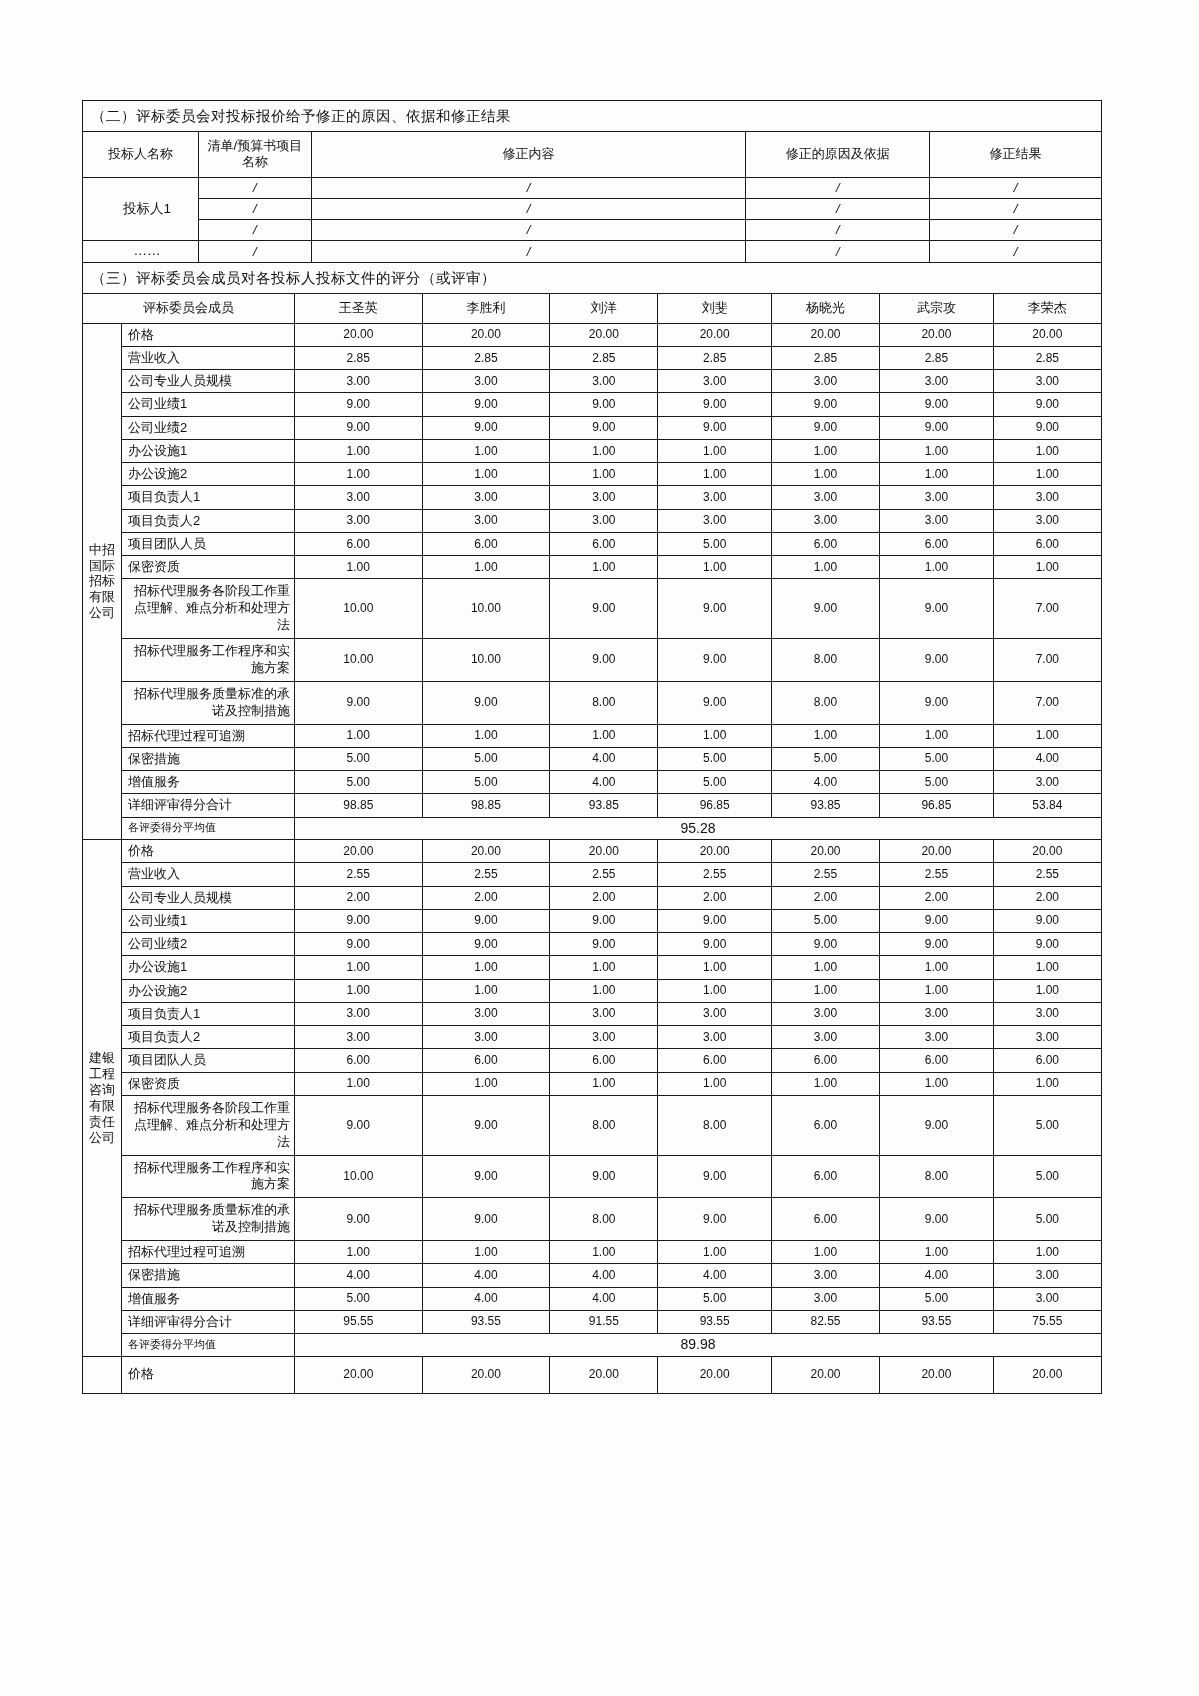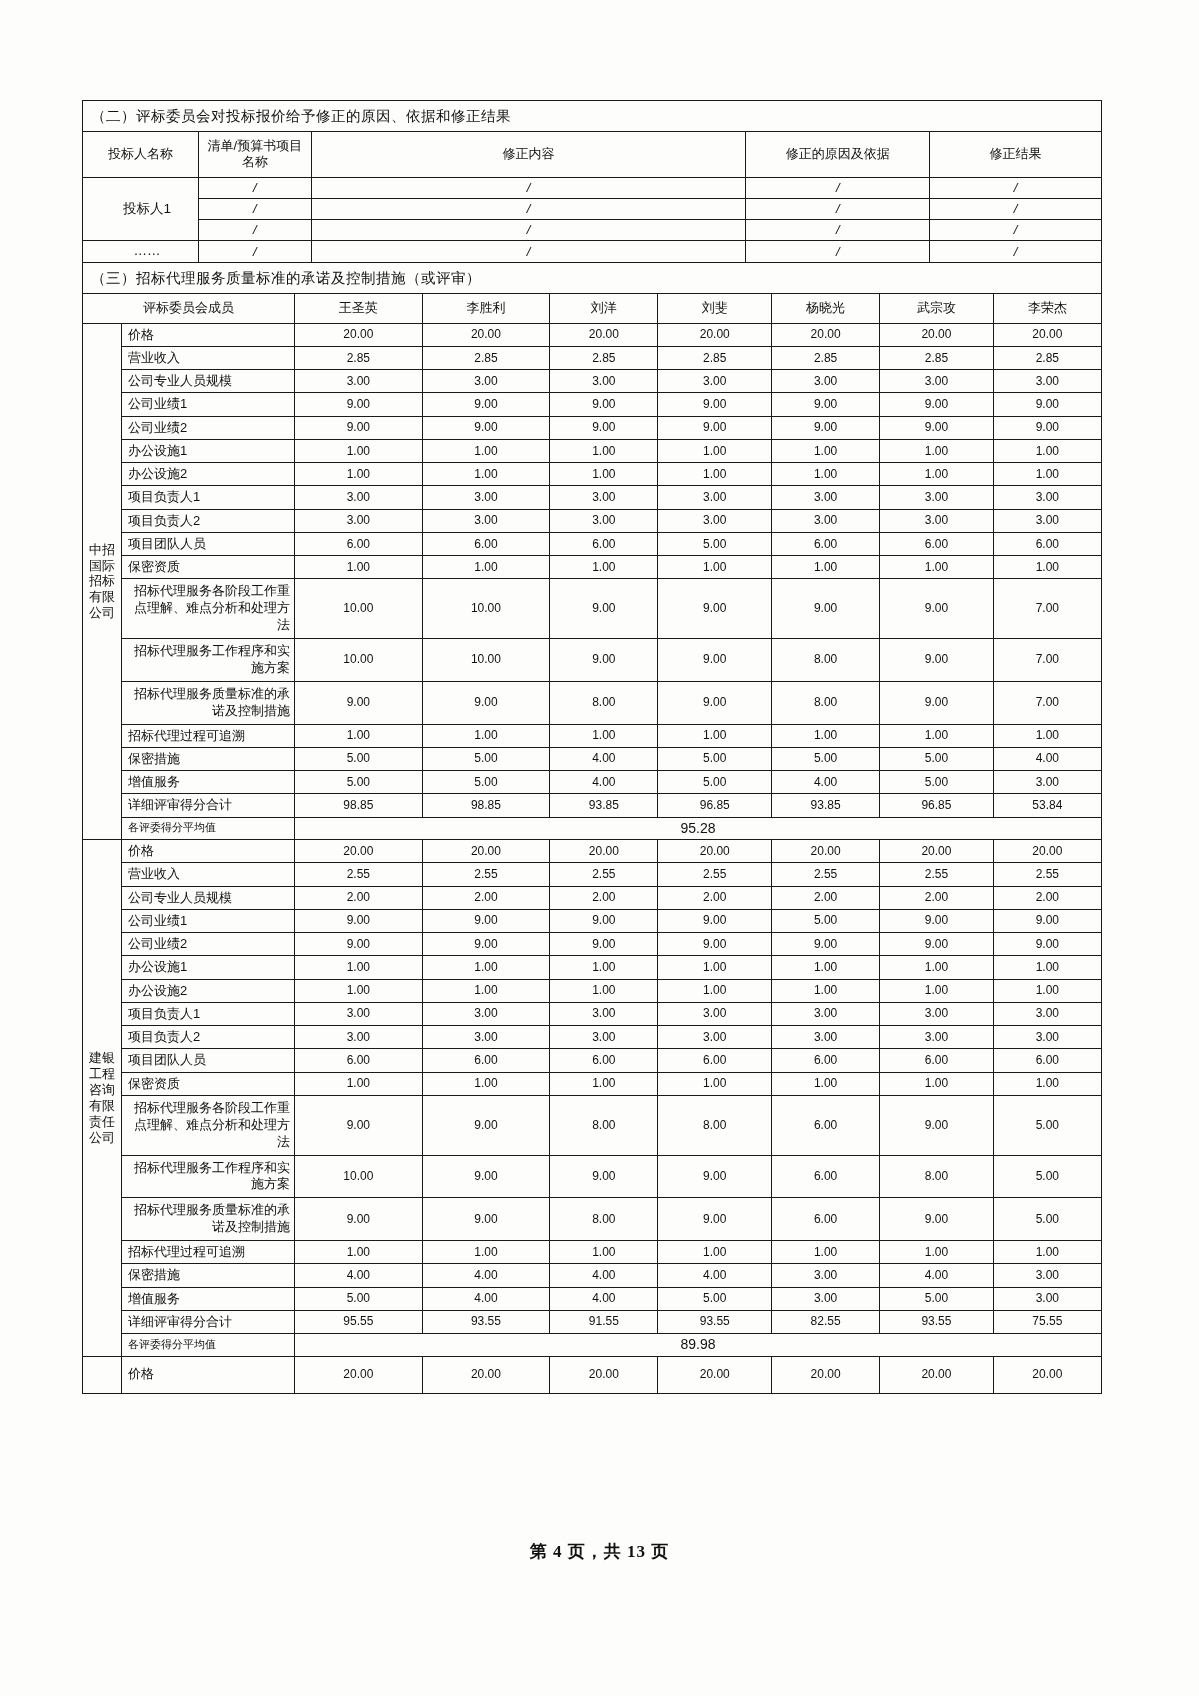--- a/index.html
+++ b/index.html
@@ -165,21 +165,21 @@
         <col style="width:118px">
         <col style="width:118px">
         <col style="width:100px">
         <col style="width:105px">
         <col style="width:100px">
         <col style="width:105px">
         <col style="width:100px">
       </colgroup>
       <tbody id="scoring-body">
         <tr class="sec-title">
-          <td colspan="9">（三）招标代理服务质量标准的承诺及控制措施（或评审）</td>
+          <td colspan="9">（三）评标委员会成员对各投标人投标文件的评分（或评审）</td>
         </tr>
         <tr class="hdr">
           <td colspan="2" class="hdr-first">评标委员会成员</td>
           <td>王圣英</td>
           <td>李胜利</td>
           <td>刘洋</td>
           <td>刘斐</td>
           <td>杨晓光</td>
           <td>武宗攻</td>
           <td>李荣杰</td>
@@ -563,14 +563,13 @@
             <td class="num">20.00</td>
             <td class="num">20.00</td>
             <td class="num">20.00</td>
             <td class="num">20.00</td>
           </tr>
         </tbody>
     </table>
 
   </div>
 
-  <div class="footer">第 4 页，共 13 页</div>
 </div>
 
 </body></html>

